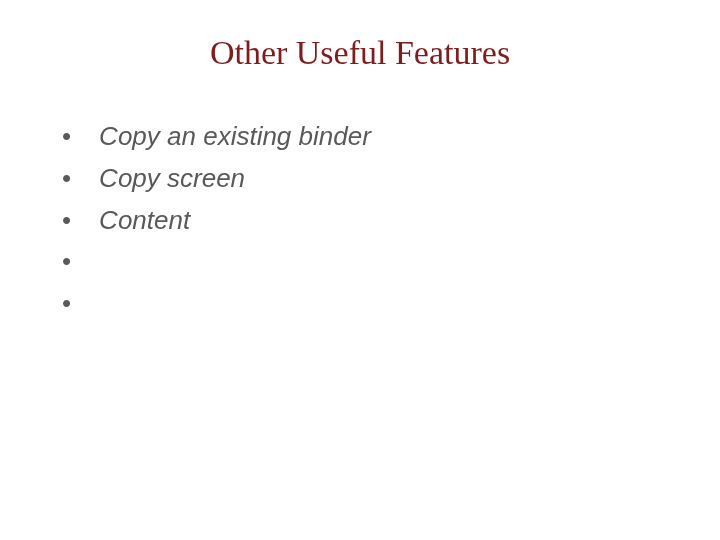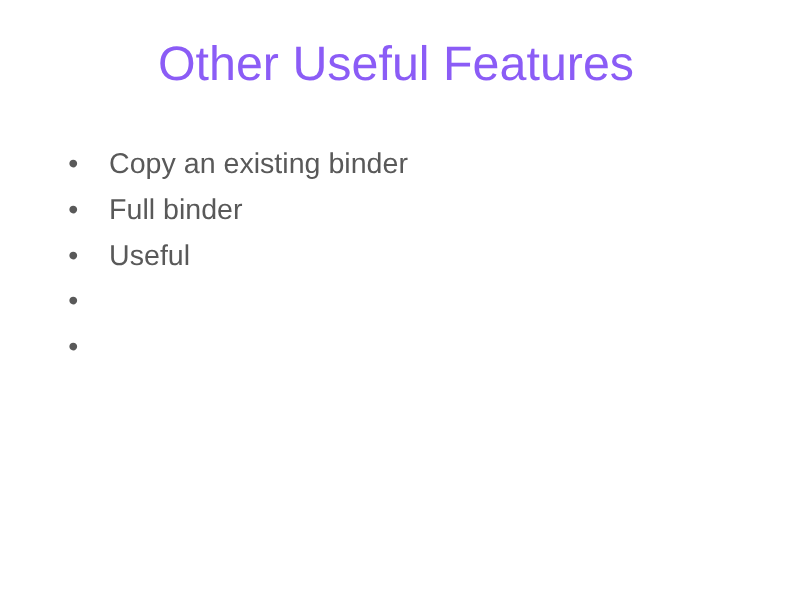--- a/index.html
+++ b/index.html
@@ -14,64 +14,66 @@
       font-family: Arial, Helvetica, sans-serif;
       color: #595959;
       position: relative;
     }
     .slide {
       width: 100%;
       height: 100%;
       padding: 34px 48px;
     }
     .title {
-      font-size: 44px;
+      font-size: 34px;
       font-weight: 400;
       text-align: center;
       margin-bottom: 48px;
-      color: #8b5cf6;
+      color: #7f1d1d;
+      font-family: Liberation Serif, serif;
     }
     .bullet-list {
       list-style: none;
       padding-left: 14px;
     }
     .bullet-item {
       display: flex;
       align-items: flex-start;
       margin-bottom: 8px;
     }
     .bullet {
       font-size: 26px;
       line-height: 1.3;
       margin-right: 28px;
       color: #595959;
     }
     .bullet-text {
       font-size: 26px;
       line-height: 1.3;
       color: #595959;
+      font-style: italic;
     }
   </style>
 </head>
 <body>
 
 <div class="slide">
   <h1 class="title">Other Useful Features</h1>
   <ul class="bullet-list">
     <li class="bullet-item">
       <span class="bullet">•</span>
       <span class="bullet-text">Copy an existing binder</span>
     </li>
     <li class="bullet-item">
       <span class="bullet">•</span>
-      <span class="bullet-text">Full binder</span>
+      <span class="bullet-text">Copy screen</span>
     </li>
     <li class="bullet-item">
       <span class="bullet">•</span>
-      <span class="bullet-text">Useful</span>
+      <span class="bullet-text">Content</span>
     </li>
     <li class="bullet-item">
       <span class="bullet">•</span>
     </li>
     <li class="bullet-item">
       <span class="bullet">•</span>
     </li>
   </ul>
 </div>
 

